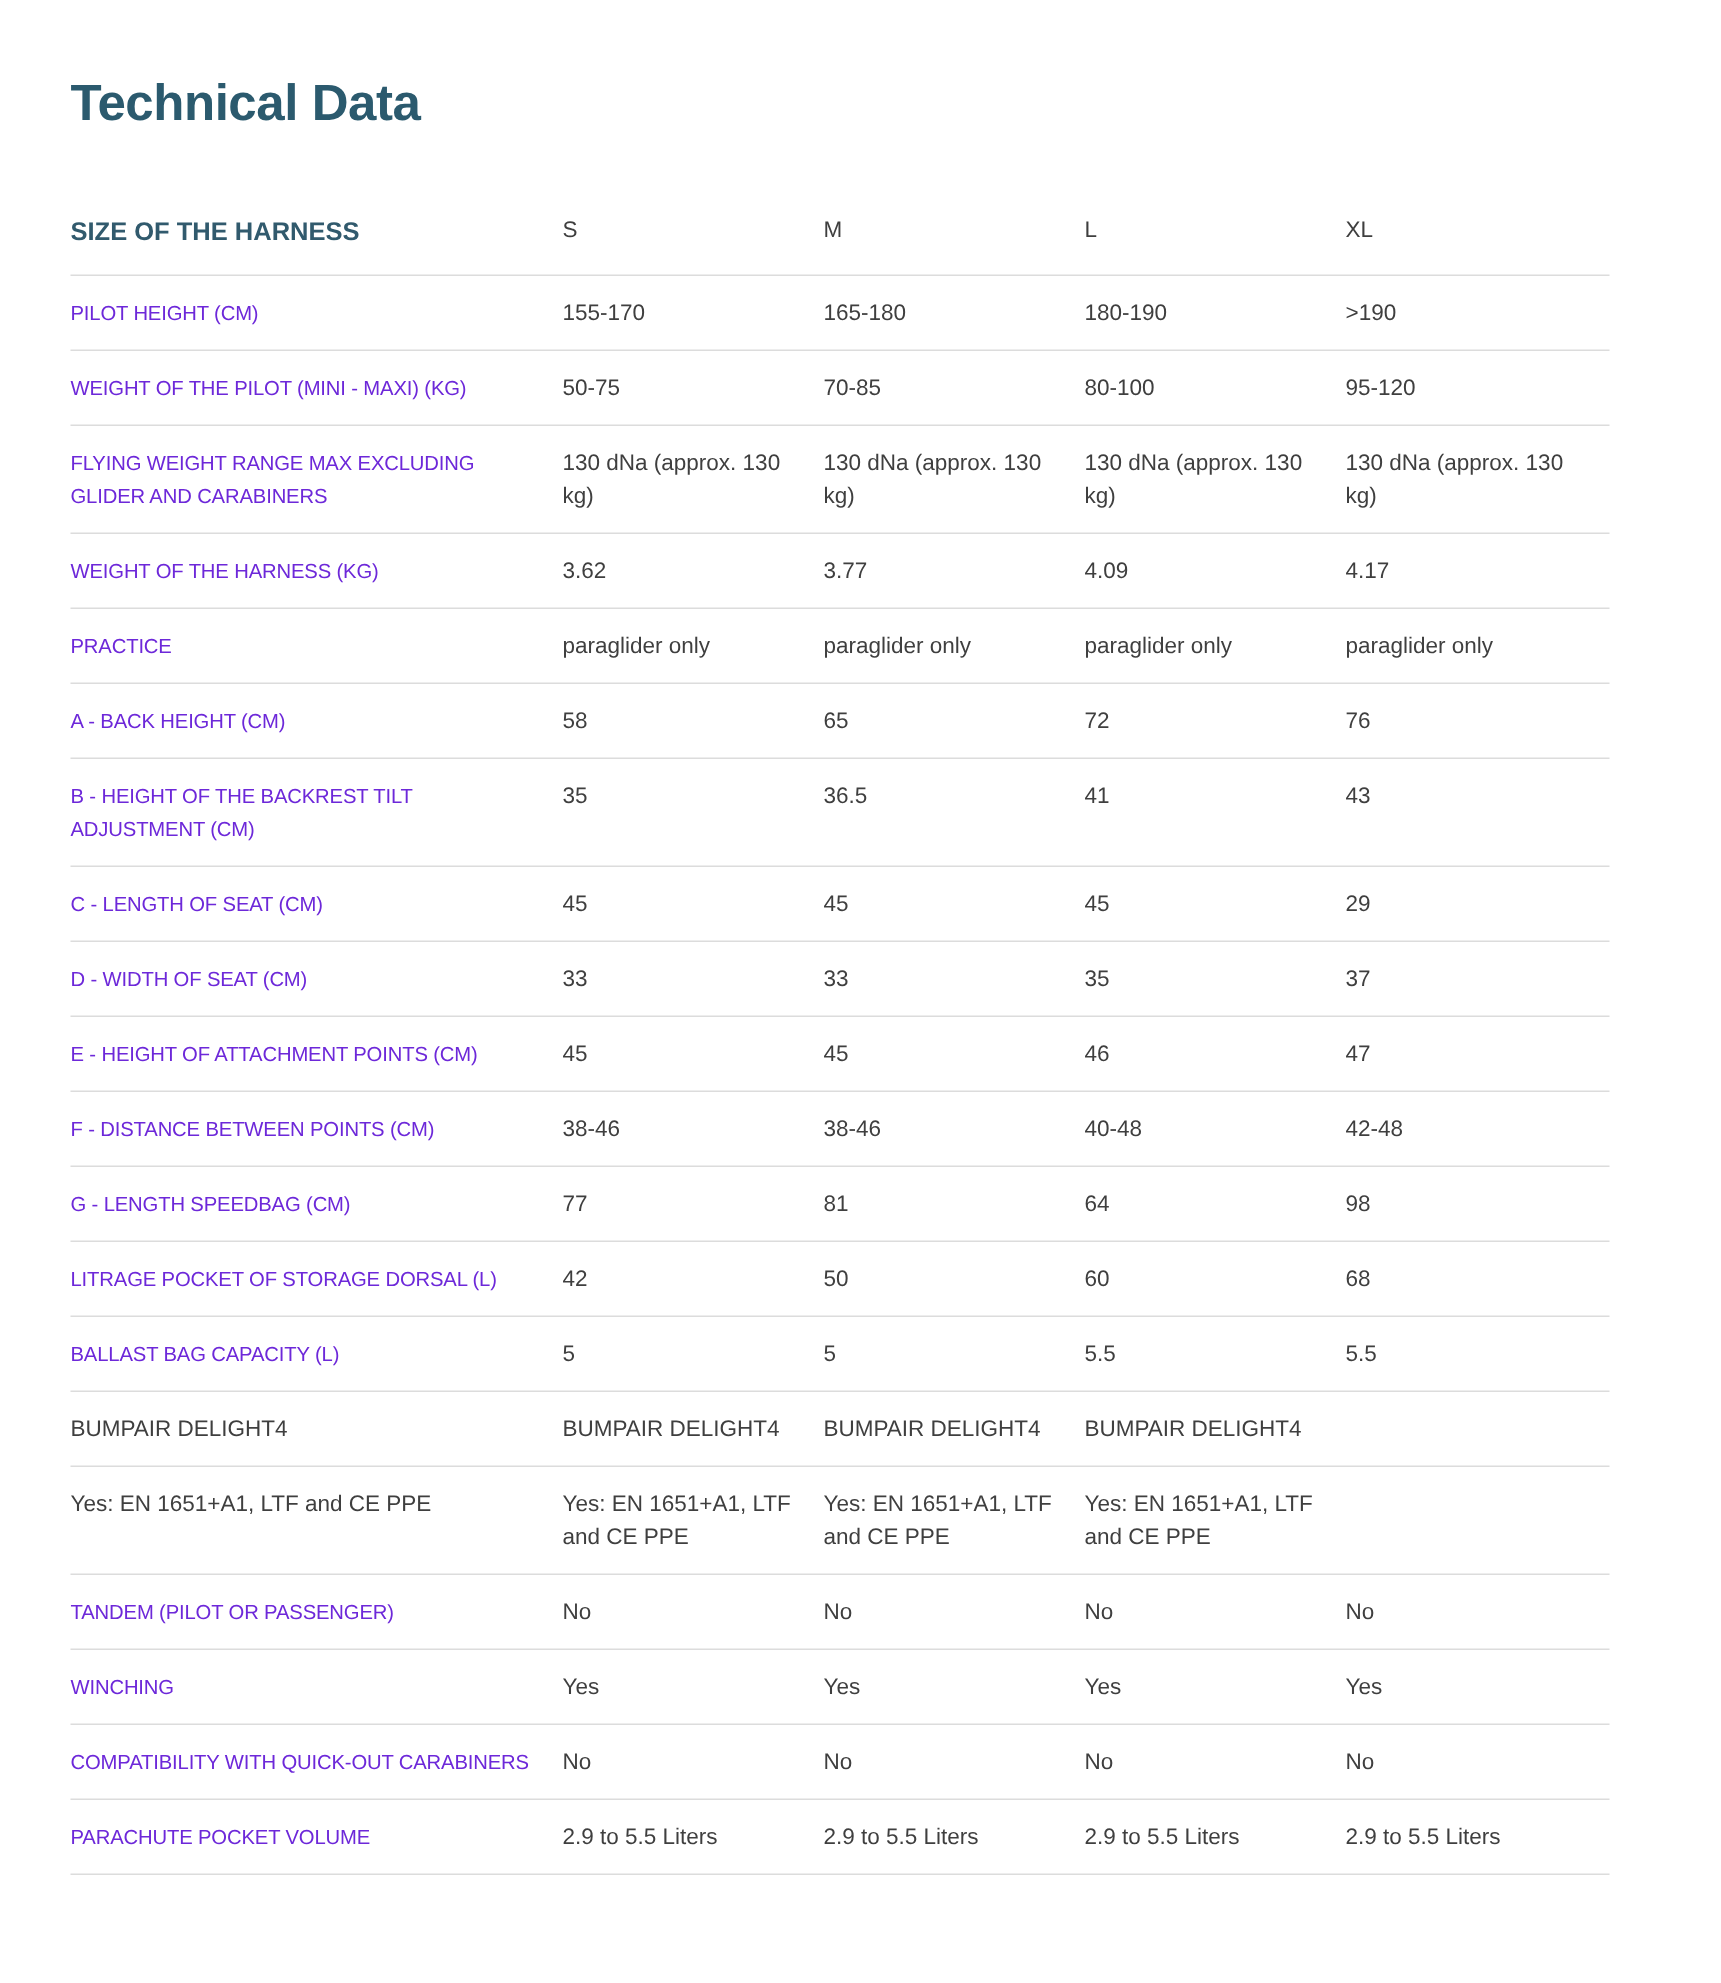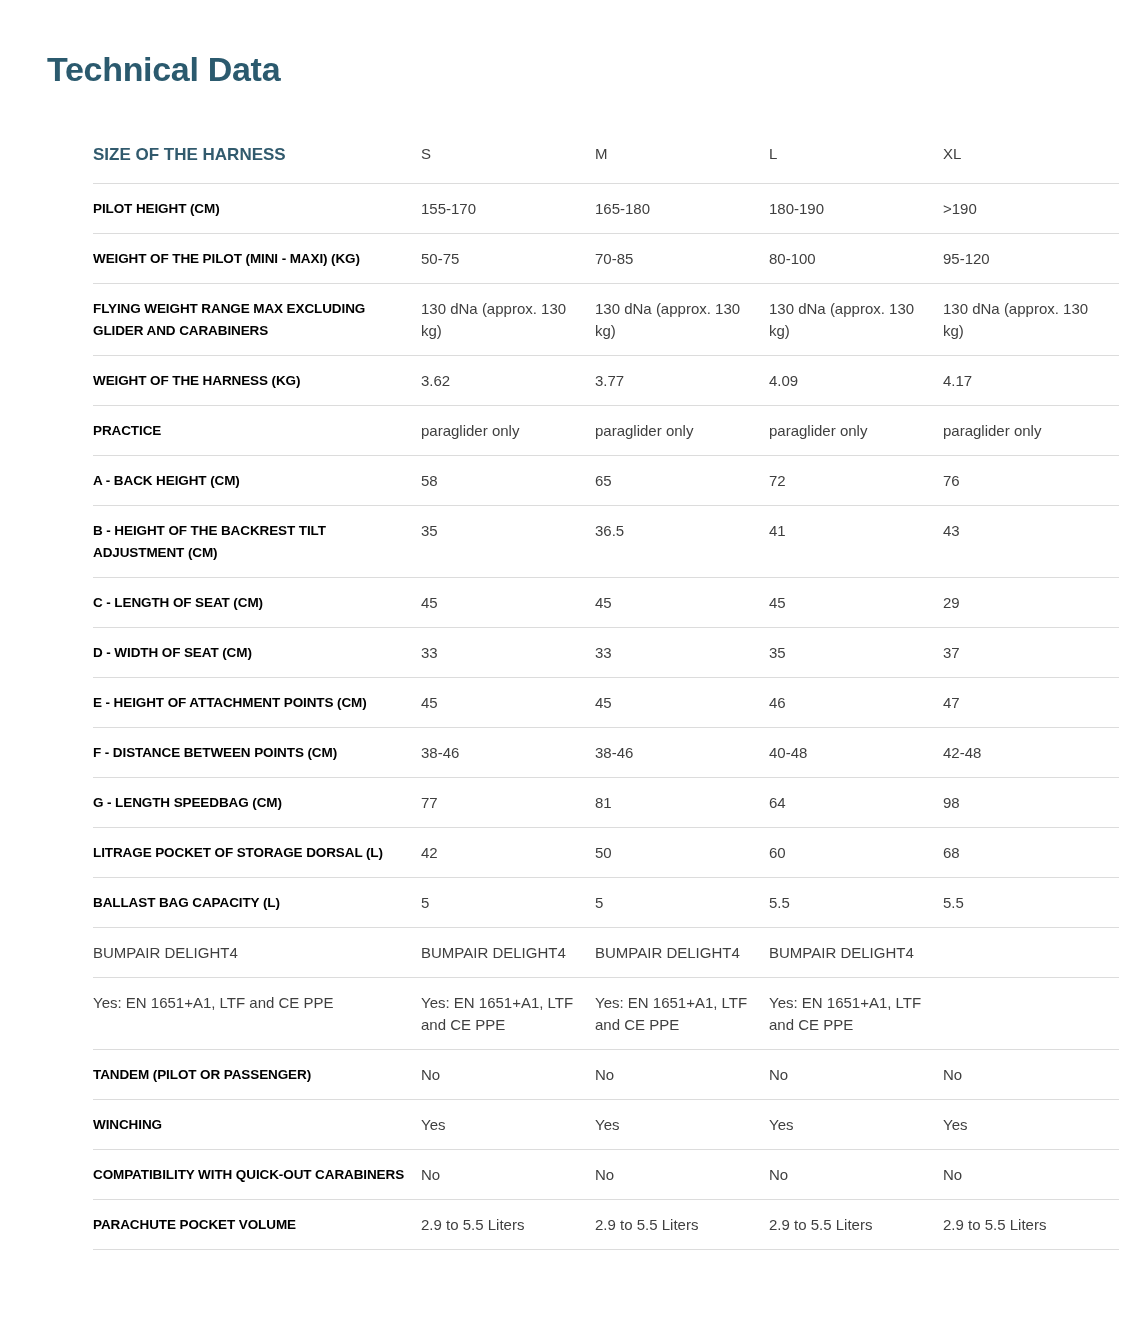--- a/index.html
+++ b/index.html
@@ -19,37 +19,36 @@
   .page-title {
     margin: 0 0 53px 0;
     font-size: 34px;
     line-height: 38px;
     font-weight: 600;
     letter-spacing: -0.3px;
     color: #2b5a6e;
   }
   .spec-table {
     width: 1026px;
-    margin-left: 46px;
   }
   .row {
     display: grid;
     grid-template-columns: 328px 174px 174px 174px 176px;
     border-bottom: 1px solid #dcdcdc;
     padding: 14px 0 13px 0;
     align-items: start;
   }
   .row.header {
     padding: 2px 0 16px 0;
   }
   .cell { min-width: 0; }
   .label-cell {
-    color: #000000;
+    color: #6d28d9;
     font-size: 13.5px;
-    font-weight: 700;
+    font-weight: 400;
     letter-spacing: -0.1px;
     line-height: 22px;
     max-width: 322px;
     padding-right: 6px;
   }
   .header-label {
     color: #315a6d;
     font-size: 17px;
     font-weight: 700;
     letter-spacing: 0;

